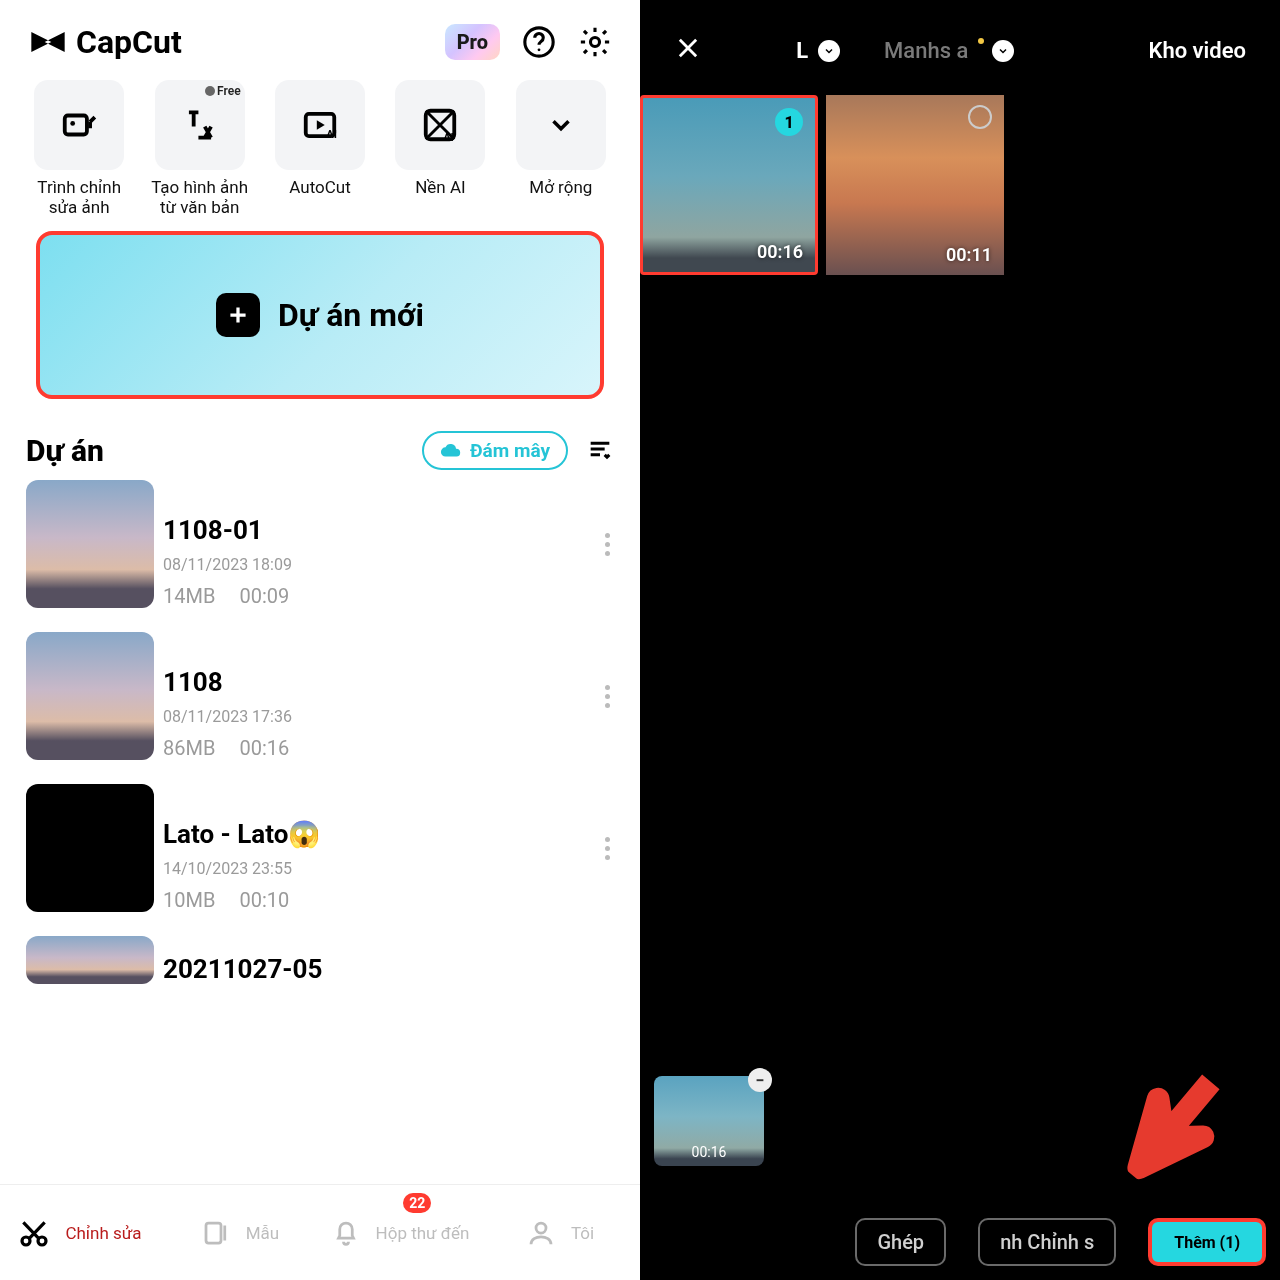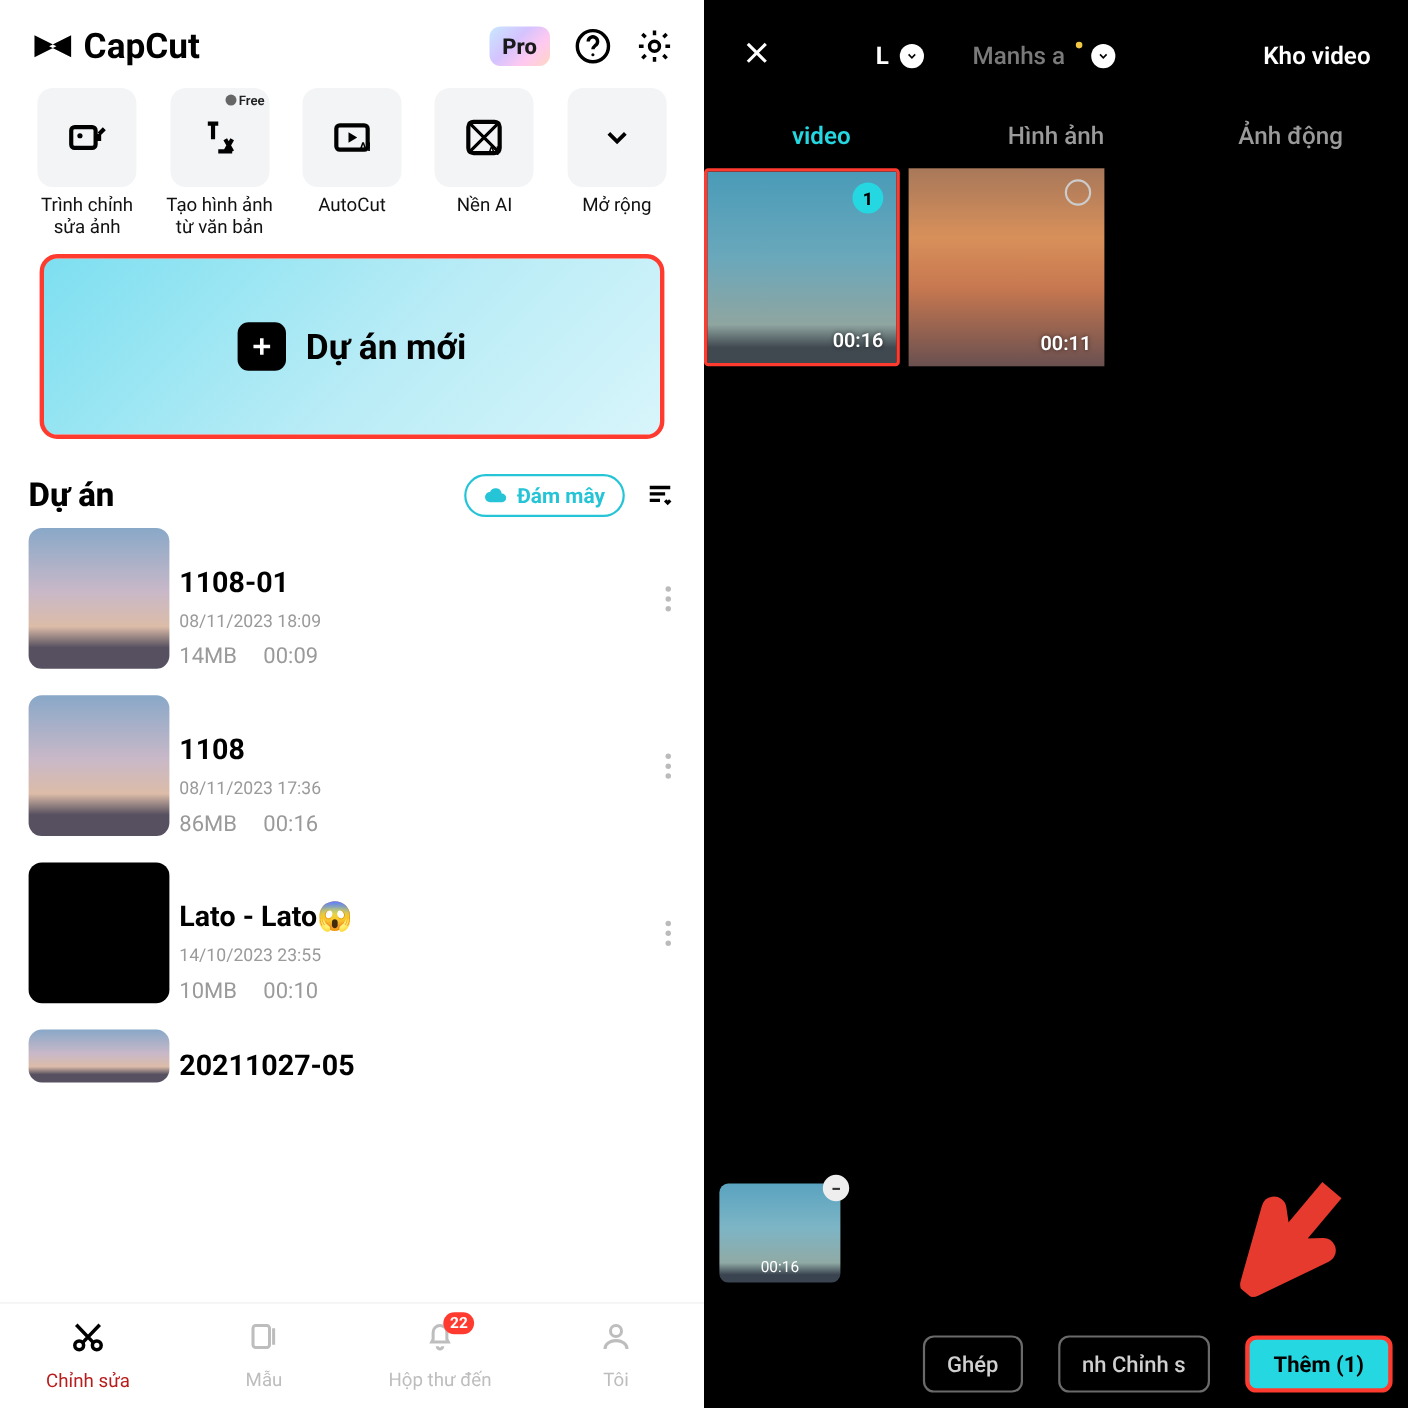--- a/index.html
+++ b/index.html
@@ -80,21 +80,21 @@
   .project-name { font-size: 26px; font-weight: 700; color: #000; }
   .project-date { font-size: 16px; color: #9a9a9a; }
   .project-meta { font-size: 20px; color: #9a9a9a; display: flex; gap: 24px; }
   .project-more { align-self: center; display:flex; flex-direction: column; gap:4px; padding-right:4px;}
   .project-more span { width:5px; height:5px; background:#bbb; border-radius:50%;}
 
   .bottom-nav {
     position: absolute; left:0; right:0; bottom:0; height: 96px; background: #fff;
     display: flex; border-top: 1px solid #eee;
   }
-  .nav-item { flex:1; display:flex; flex-direction:column; align-items:center; justify-content:center; gap:15px; color:#bdbdbd; font-size: 17px; position:relative;}
+  .nav-item { flex:1; display:flex; align-items:center; justify-content:center; gap:15px; color:#bdbdbd; font-size: 17px; position:relative;}
   .nav-item.active { color:#b91c1c; font-weight:400;}
   .nav-badge { position:absolute; top:8px; left:52%; background:#ff3b30; color:#fff; font-size:14px; font-weight:700; padding:2px 6px; border-radius:12px;}
 
   
   .sky1 { background: linear-gradient(to bottom, #89a8c8 0%, #c8b8c8 45%, #dcbca8 70%, #565060 85%, #565060 100%); }
   .sky2 { background: linear-gradient(to bottom, #4a9bb8 0%, #6aa8bb 45%, #8fa5a0 80%, #404850 92%, #404850 100%); }
   .sky3 { background: linear-gradient(to bottom, #5aa3c0 0%, #7db5c5 45%, #90aaa5 80%, #3a4450 92%, #3a4450 100%); }
   .sky4 { background: linear-gradient(to bottom, #a8785a 0%, #d8905a 35%, #c87850 60%, #6a5050 100%); }
   .dark-thumb { background: #000; }
 
@@ -136,21 +136,21 @@
   .tray-duration { position:absolute; bottom:6px; left:50%; transform:translateX(-50%); color:#fff; font-size:14px;}
 
   .rp-actions {
     position:absolute; left:0; right:0; bottom:14px; display:flex; justify-content:flex-end; gap:32px; padding:0 14px;
   }
   .chip-btn {
     border:2px solid #6a6a6a; color:#d0d0d0; background:transparent; font-size:20px;
     padding:10px 20px; border-radius:10px; font-weight:500;
   }
   .add-btn {
-    border:4px solid #ff3b30; background:#25d7e0; color:#000; font-size:20px; font-weight:700;
+    border:4px solid #ff3b30; background:#25d7e0; color:#000; font-size:16px; font-weight:700;
     padding:10px 22px; border-radius:10px;
   }
 
   .arrow-annotation {
     position:absolute; right:52px; bottom:86px; transform: rotate(40deg);
   }
 </style>
 </head>
 <body>
 
@@ -376,25 +376,20 @@
         <span class="chev-circ">
             <svg width="12" height="12" viewBox="0 0 24 24" stroke-width="3" fill="none">
               <path d="M6 9l6 6 6-6"></path>
             </svg>
           </span>
       </div>
     </div>
     <div class="rp-header-right">Kho video</div>
   </div>
 
-  <div class="rp-tabs">
-    <div class="rp-tab active">video</div>
-    <div class="rp-tab">Hình ảnh</div>
-    <div class="rp-tab">Ảnh động</div>
-  </div>
 
   <div class="media-grid">
     <div class="media-item selected sky2">
       <div class="sel-badge">1</div>
       <div class="media-duration">00:16</div>
     </div>
     <div class="media-item sky4">
       <div class="unsel-ring"></div>
       <div class="media-duration">00:11</div>
     </div>

